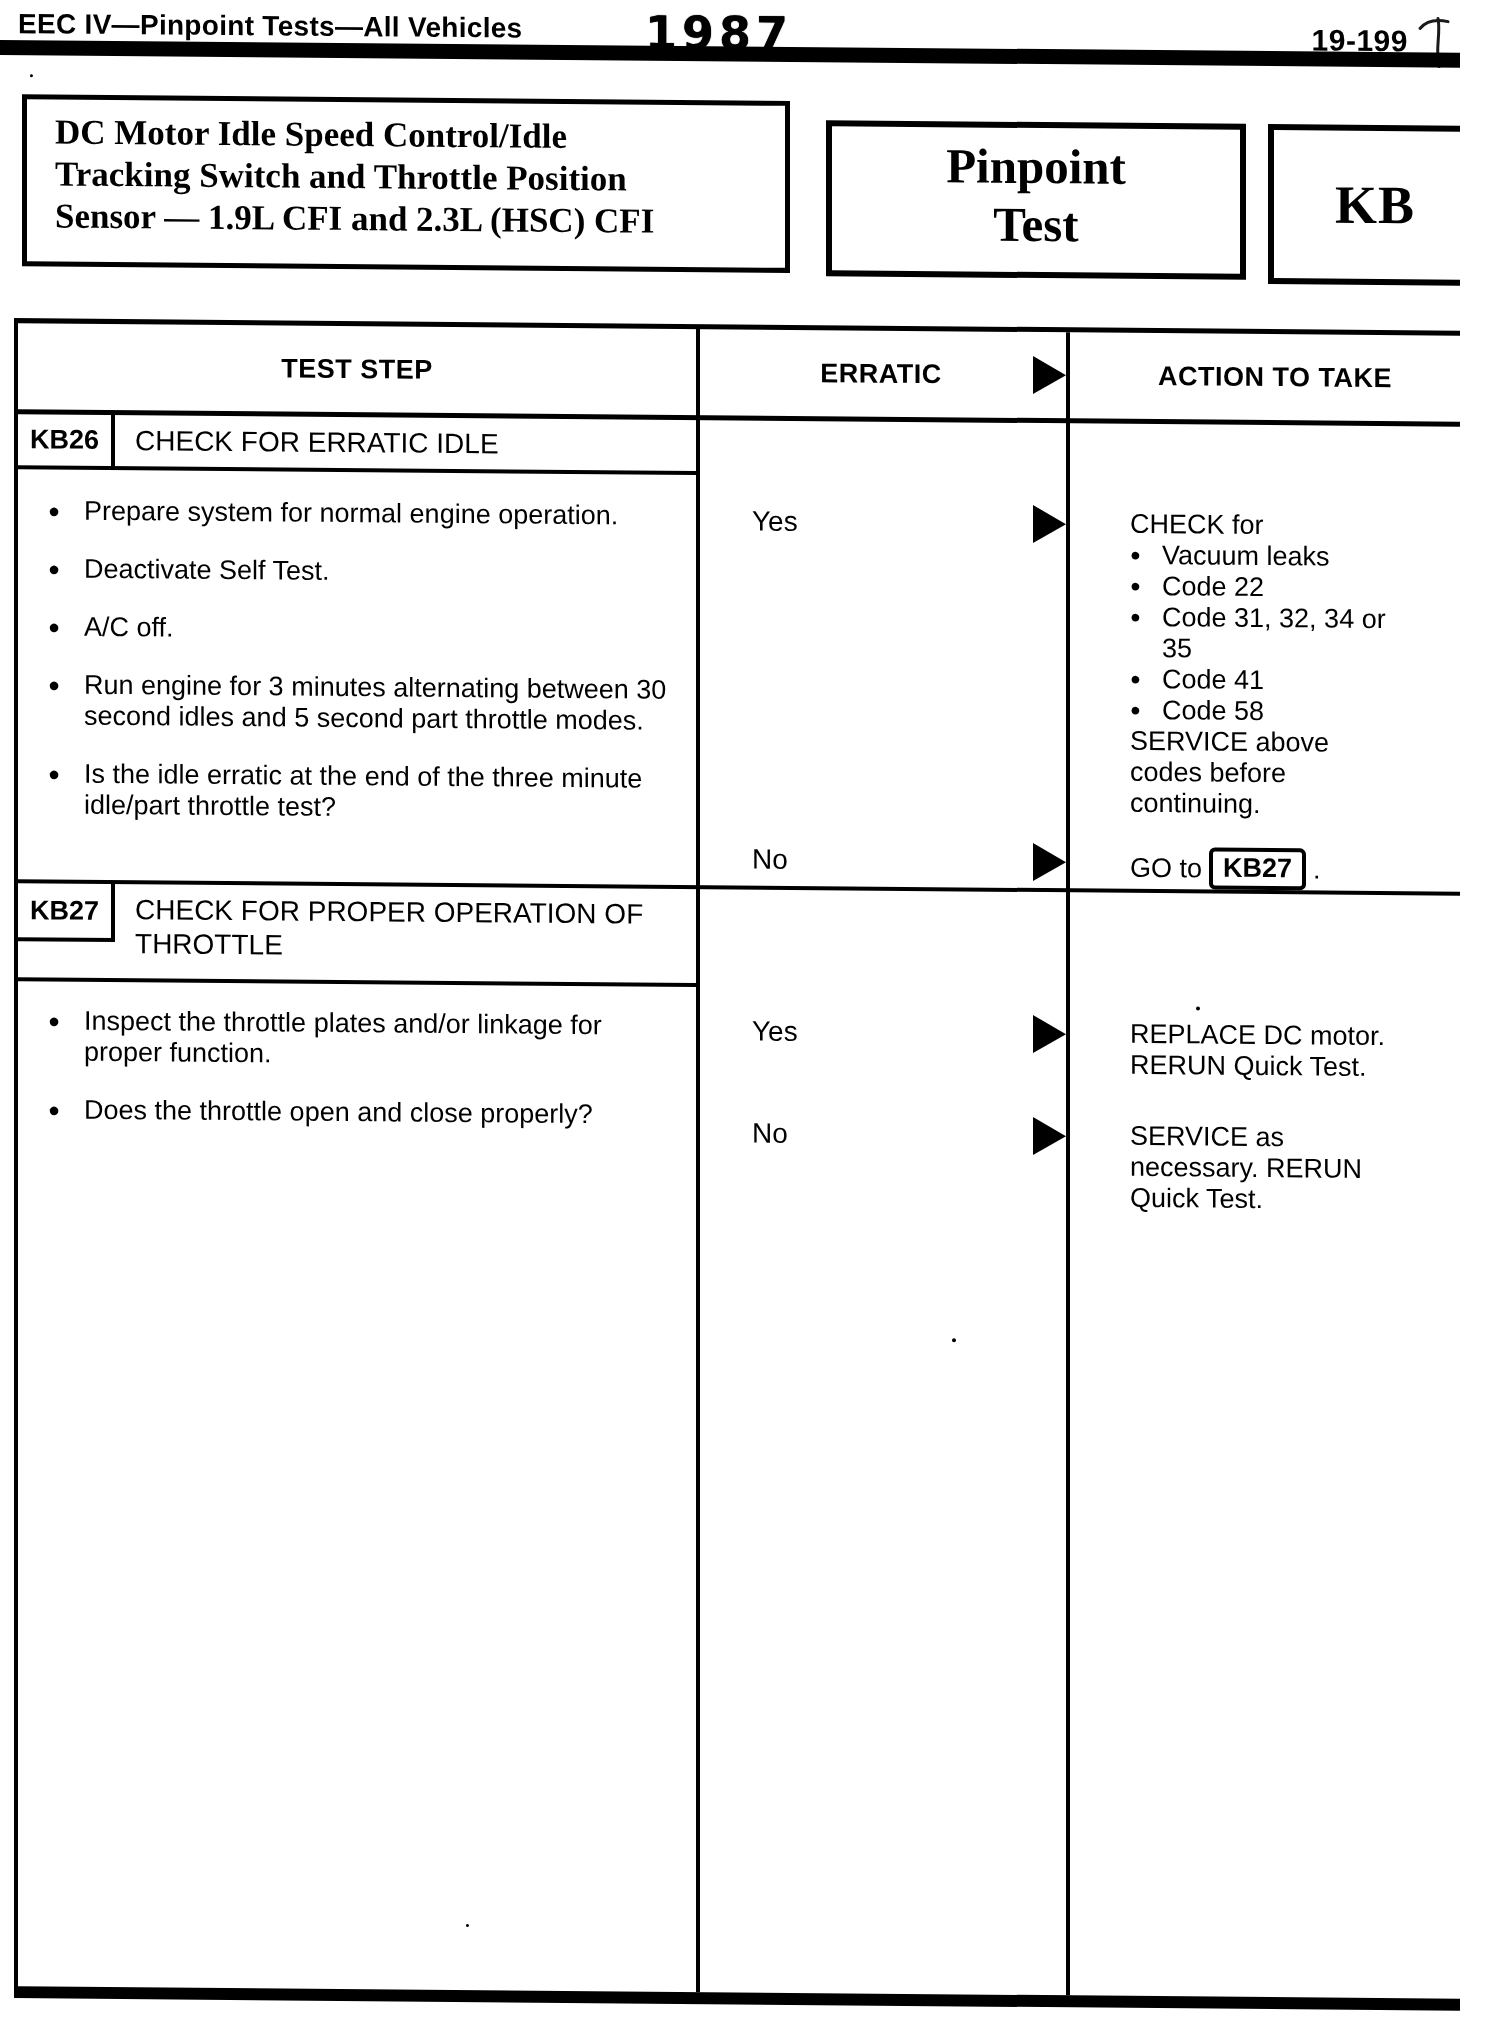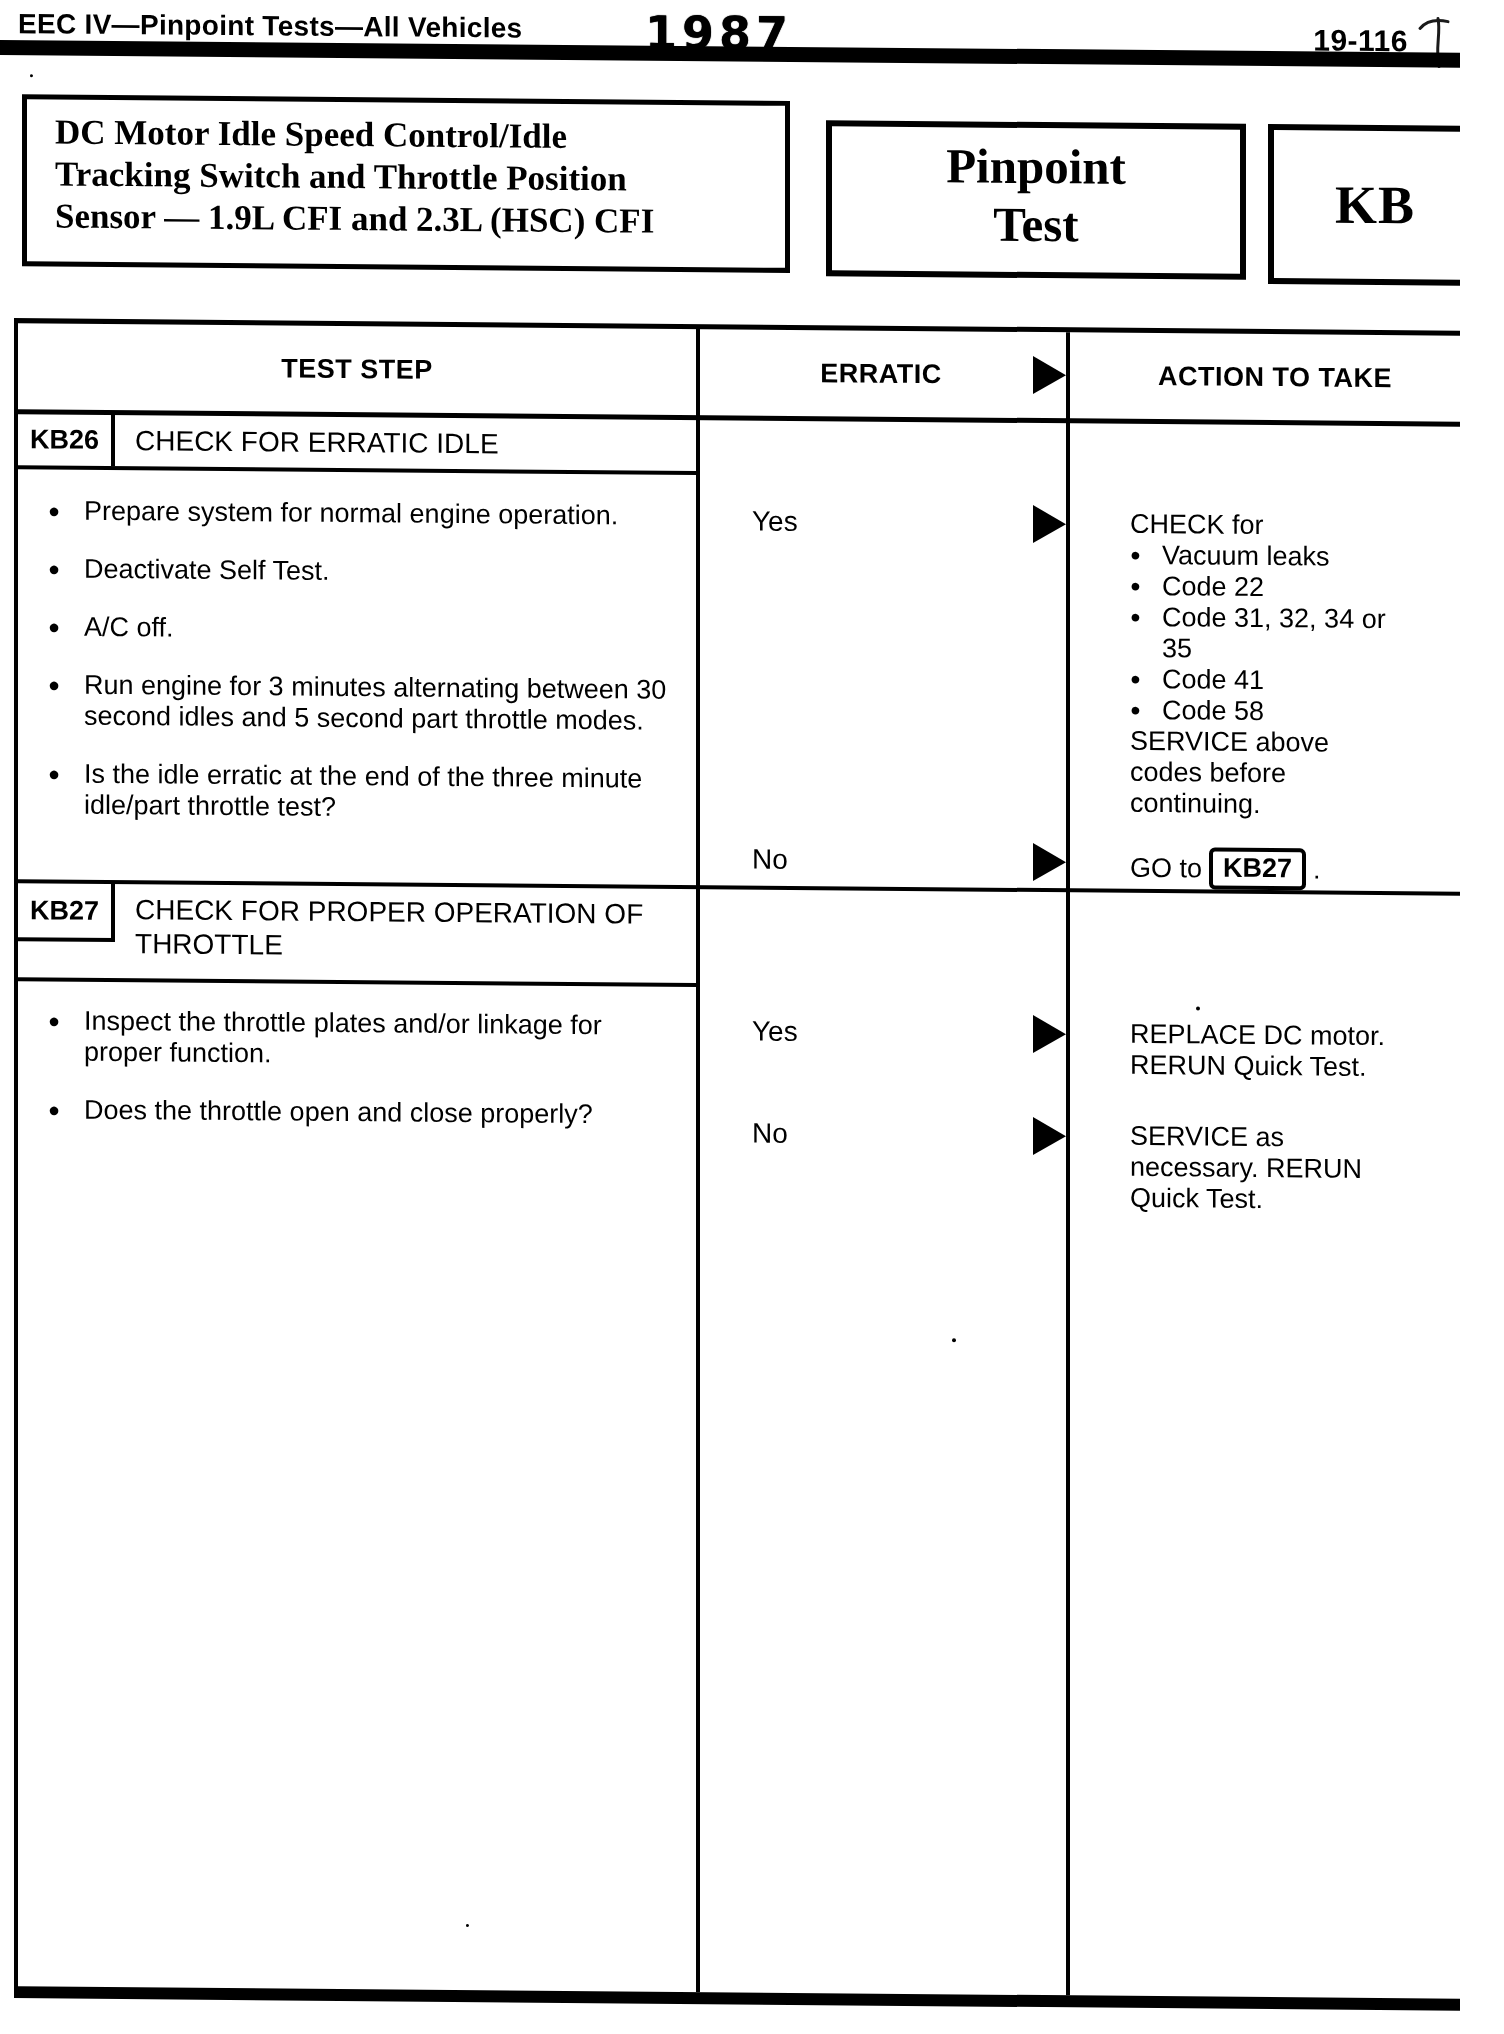--- a/index.html
+++ b/index.html
@@ -81,21 +81,21 @@
   .speck{position:absolute;background:#000;border-radius:50%;}
 </style>
 </head>
 <body>
 
 <div class="page">
   <div class="skew">
 
     <div class="hdr-left">EEC IV—Pinpoint Tests—All Vehicles</div>
     <div class="hdr-year">1987</div>
-    <div class="hdr-page">19-116</div>
+    <div class="hdr-page">19-199</div>
     <div class="hand-mark">
       <svg width="46" height="58" viewBox="0 0 46 58">
         <path d="M28,6 C31,20 25,36 29,54" stroke="#1a1a1a" stroke-width="3" fill="none" stroke-linecap="round"></path>
         <path d="M10,16 C16,9 24,6 38,9" stroke="#1a1a1a" stroke-width="3" fill="none" stroke-linecap="round"></path>
       </svg>
     </div>
     <div class="hdr-bar"></div>
 
     <div class="title-box">
       <div>DC Motor Idle Speed Control/Idle</div>

